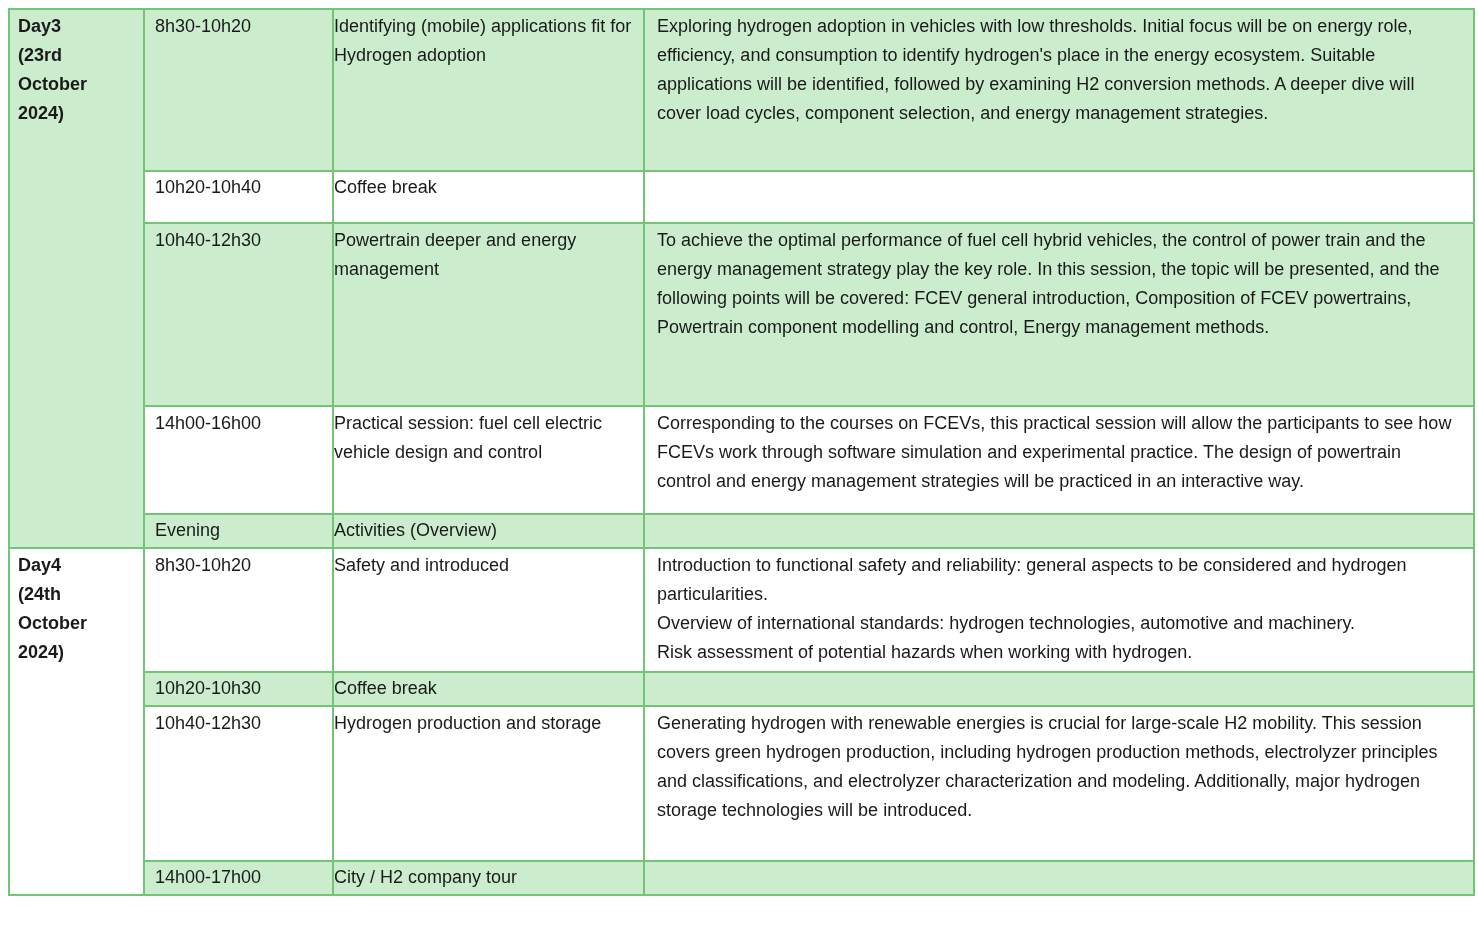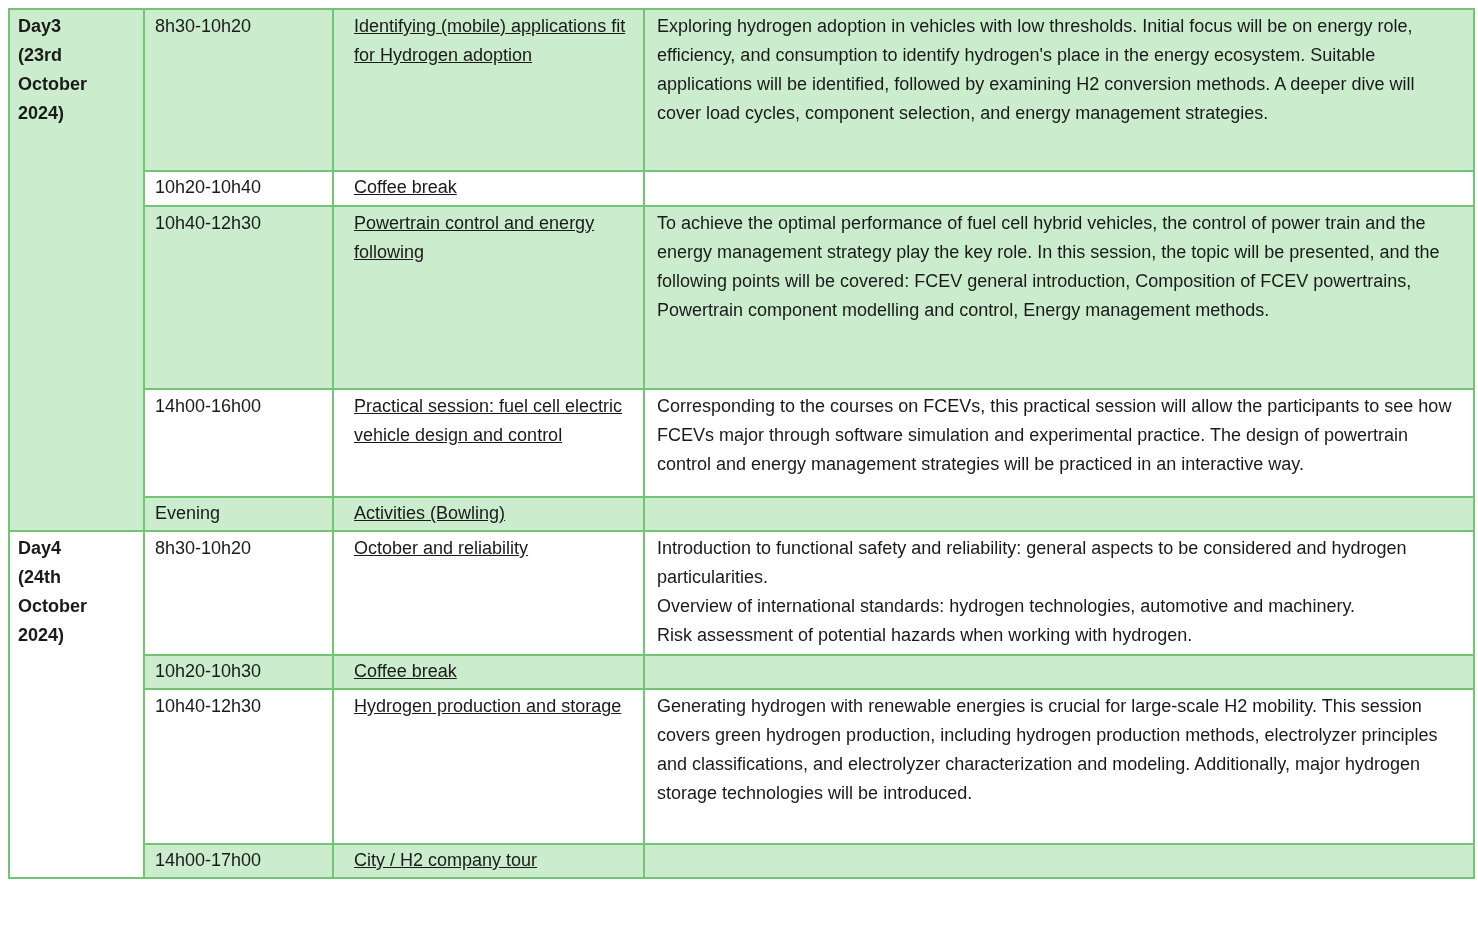--- a/index.html
+++ b/index.html
@@ -31,21 +31,21 @@
     font-size: 18px;
     line-height: 29px;
     overflow: hidden;
   }
   td.shaded { background: var(--fill-c); }
   td.day-cell {
     font-weight: bold;
     padding-left: 8px;
     white-space: pre-wrap;
   }
-  td.title-cell { padding-left: 20px; text-decoration: underline; }
+  td.title-cell { padding-left: 0; }
   td.desc-cell {
     padding-left: 12px;
     padding-right: 18px;
     white-space: pre-wrap;
   }
   tr.slim td { padding-top: 1px; padding-bottom: 2px; }
 </style>
 </head>
 <body>
 
@@ -58,46 +58,46 @@
   </colgroup>
   <tbody>
 
     <tr style="height:162px">
       <td class="day-cell shaded" rowspan="5">Day3
 (23rd October 2024)</td>
       <td class="time-cell shaded">8h30-10h20</td>
       <td class="title-cell shaded">Identifying (mobile) applications fit for Hydrogen adoption</td>
       <td class="desc-cell shaded">Exploring hydrogen adoption in vehicles with low thresholds. Initial focus will be on energy role, efficiency, and consumption to identify hydrogen's place in the energy ecosystem. Suitable applications will be identified, followed by examining H2 conversion methods. A deeper dive will cover load cycles, component selection, and energy management strategies.</td>
     </tr>
-    <tr class="slim" style="height:35px">
+    <tr class="slim" style="height:52px">
       <td class="time-cell">10h20-10h40</td>
       <td class="title-cell">Coffee break</td>
       <td class="desc-cell"></td>
     </tr>
     <tr style="height:183px">
       <td class="time-cell shaded">10h40-12h30</td>
-      <td class="title-cell shaded">Powertrain control and energy following</td>
+      <td class="title-cell shaded">Powertrain deeper and energy management</td>
       <td class="desc-cell shaded">To achieve the optimal performance of fuel cell hybrid vehicles, the control of power train and the energy management strategy play the key role. In this session, the topic will be presented, and the following points will be covered: FCEV general introduction, Composition of FCEV powertrains, Powertrain component modelling and control, Energy management methods.</td>
     </tr>
     <tr style="height:108px">
       <td class="time-cell">14h00-16h00</td>
       <td class="title-cell">Practical session: fuel cell electric vehicle design and control</td>
-      <td class="desc-cell">Corresponding to the courses on FCEVs, this practical session will allow the participants to see how FCEVs major through software simulation and experimental practice. The design of powertrain control and energy management strategies will be practiced in an interactive way.</td>
+      <td class="desc-cell">Corresponding to the courses on FCEVs, this practical session will allow the participants to see how FCEVs work through software simulation and experimental practice. The design of powertrain control and energy management strategies will be practiced in an interactive way.</td>
     </tr>
     <tr class="slim" style="height:28px">
       <td class="time-cell shaded">Evening</td>
-      <td class="title-cell shaded">Activities (Bowling)</td>
+      <td class="title-cell shaded">Activities (Overview)</td>
       <td class="desc-cell shaded"></td>
     </tr>
 
     <tr style="height:117px">
       <td class="day-cell" rowspan="4">Day4
 (24th October 2024)</td>
       <td class="time-cell">8h30-10h20</td>
-      <td class="title-cell">October and reliability</td>
+      <td class="title-cell">Safety and introduced</td>
       <td class="desc-cell">Introduction to functional safety and reliability: general aspects to be considered and hydrogen particularities.
 Overview of international standards: hydrogen technologies, automotive and machinery.
 Risk assessment of potential hazards when working with hydrogen.</td>
     </tr>
     <tr class="slim" style="height:33px">
       <td class="time-cell shaded">10h20-10h30</td>
       <td class="title-cell shaded">Coffee break</td>
       <td class="desc-cell shaded"></td>
     </tr>
     <tr style="height:155px">

